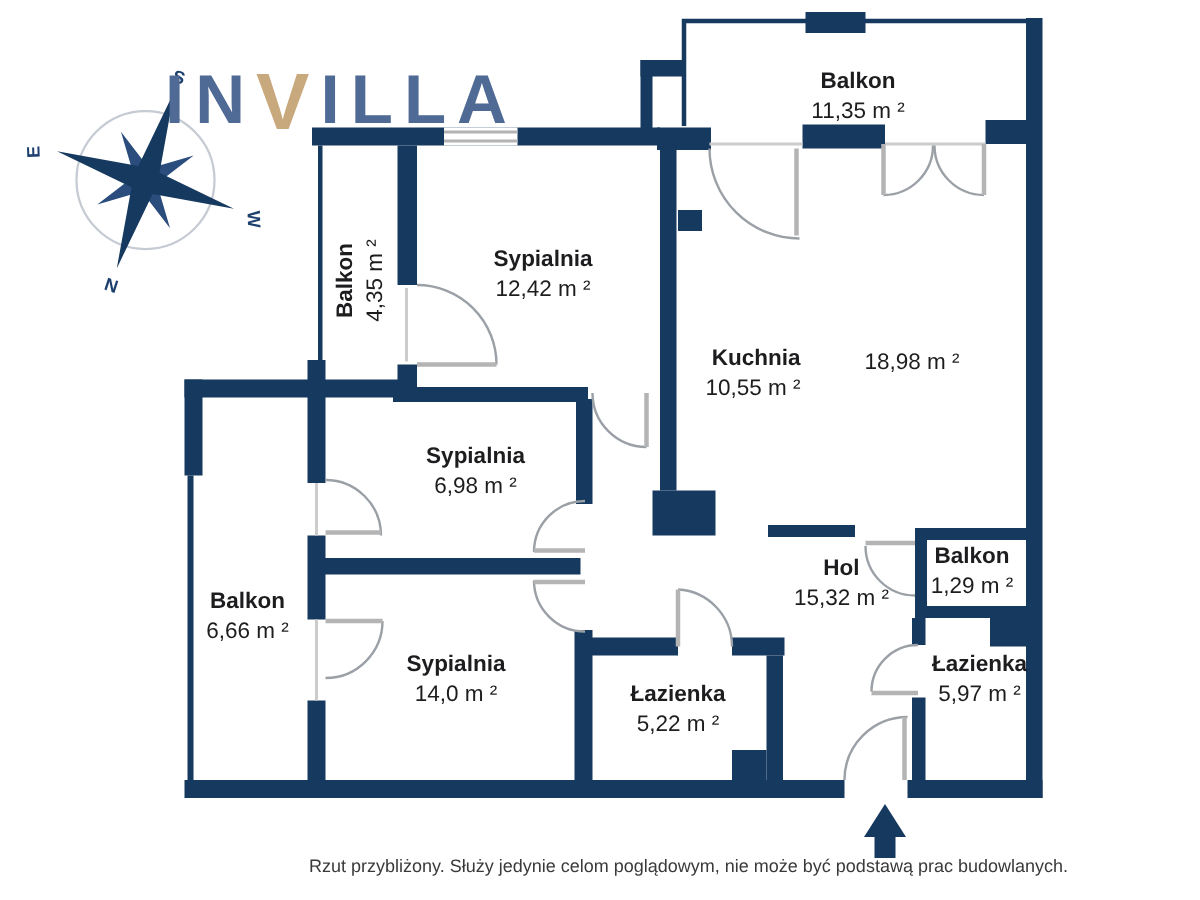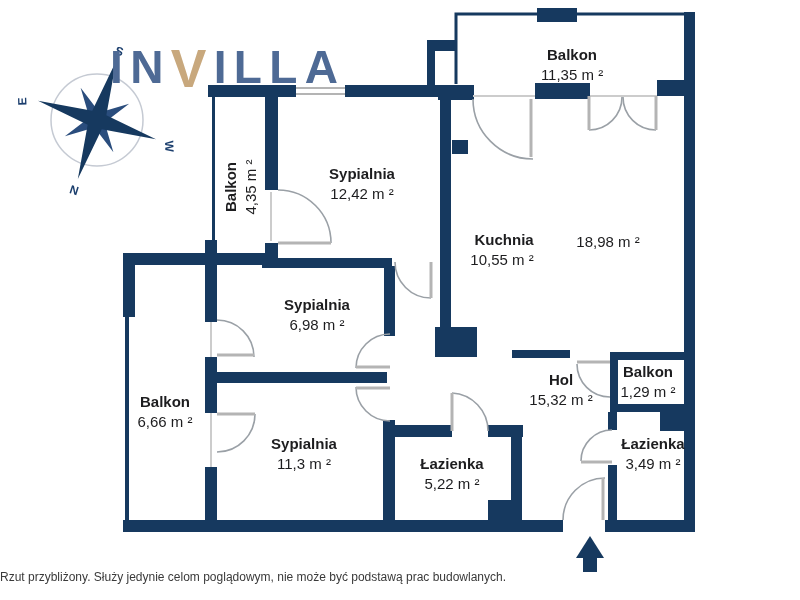--- a/index.html
+++ b/index.html
@@ -7,21 +7,21 @@
          font-family:"Liberation Sans", sans-serif;}
   .plan-svg{position:absolute;left:0;top:0;}
   .logo{position:absolute;left:110px;top:42px;font-size:46px;font-weight:bold;
         letter-spacing:0.16em;color:#4e6a95;line-height:1;}
   .logo .logo-v{color:#c8a87d;font-size:1.16em;vertical-align:-4px;}
   .room-label{position:absolute;transform:translate(-50%,-50%);text-align:center;
               color:#1d1d1f;line-height:1.3;white-space:nowrap;}
   .room-label.rot{transform:translate(-50%,-50%) rotate(-90deg);}
   .room-name{font-weight:bold;font-size:15px;}
   .room-area{font-size:15px;}
-  .disclaimer{position:absolute;left:0;top:570px;width:712px;text-align:left;
+  .disclaimer{position:absolute;left:0;top:570px;width:712px;text-align:right;
               font-size:12px;color:#3a3a3a;}
 </style>
 </head>
 <body>
 
 <div class="stage">
 
   <svg class="plan-svg" width="800" height="600" viewBox="0 0 800 600">
 
     <g transform="translate(22,42)">
@@ -177,33 +177,33 @@
   <div class="room-label" style="left:317px;top:314px;">
     <div class="room-name">Sypialnia</div>
     <div class="room-area">6,98 m ²</div>
   </div>
   <div class="room-label" style="left:165px;top:411px;">
     <div class="room-name">Balkon</div>
     <div class="room-area">6,66 m ²</div>
   </div>
   <div class="room-label" style="left:304px;top:453px;">
     <div class="room-name">Sypialnia</div>
-    <div class="room-area">11,3 m ²</div>
+    <div class="room-area">14,0 m ²</div>
   </div>
   <div class="room-label" style="left:561px;top:389px;">
     <div class="room-name">Hol</div>
     <div class="room-area">15,32 m ²</div>
   </div>
   <div class="room-label" style="left:648px;top:381px;">
     <div class="room-name">Balkon</div>
     <div class="room-area">1,29 m ²</div>
   </div>
   <div class="room-label" style="left:653px;top:453px;">
     <div class="room-name">Łazienka</div>
-    <div class="room-area">3,49 m ²</div>
+    <div class="room-area">5,97 m ²</div>
   </div>
   <div class="room-label" style="left:452px;top:473px;">
     <div class="room-name">Łazienka</div>
     <div class="room-area">5,22 m ²</div>
   </div>
 
   <div class="disclaimer">Rzut przybliżony. Służy jedynie celom poglądowym, nie może być podstawą prac budowlanych.</div>
 </div>
 
 </body></html>

